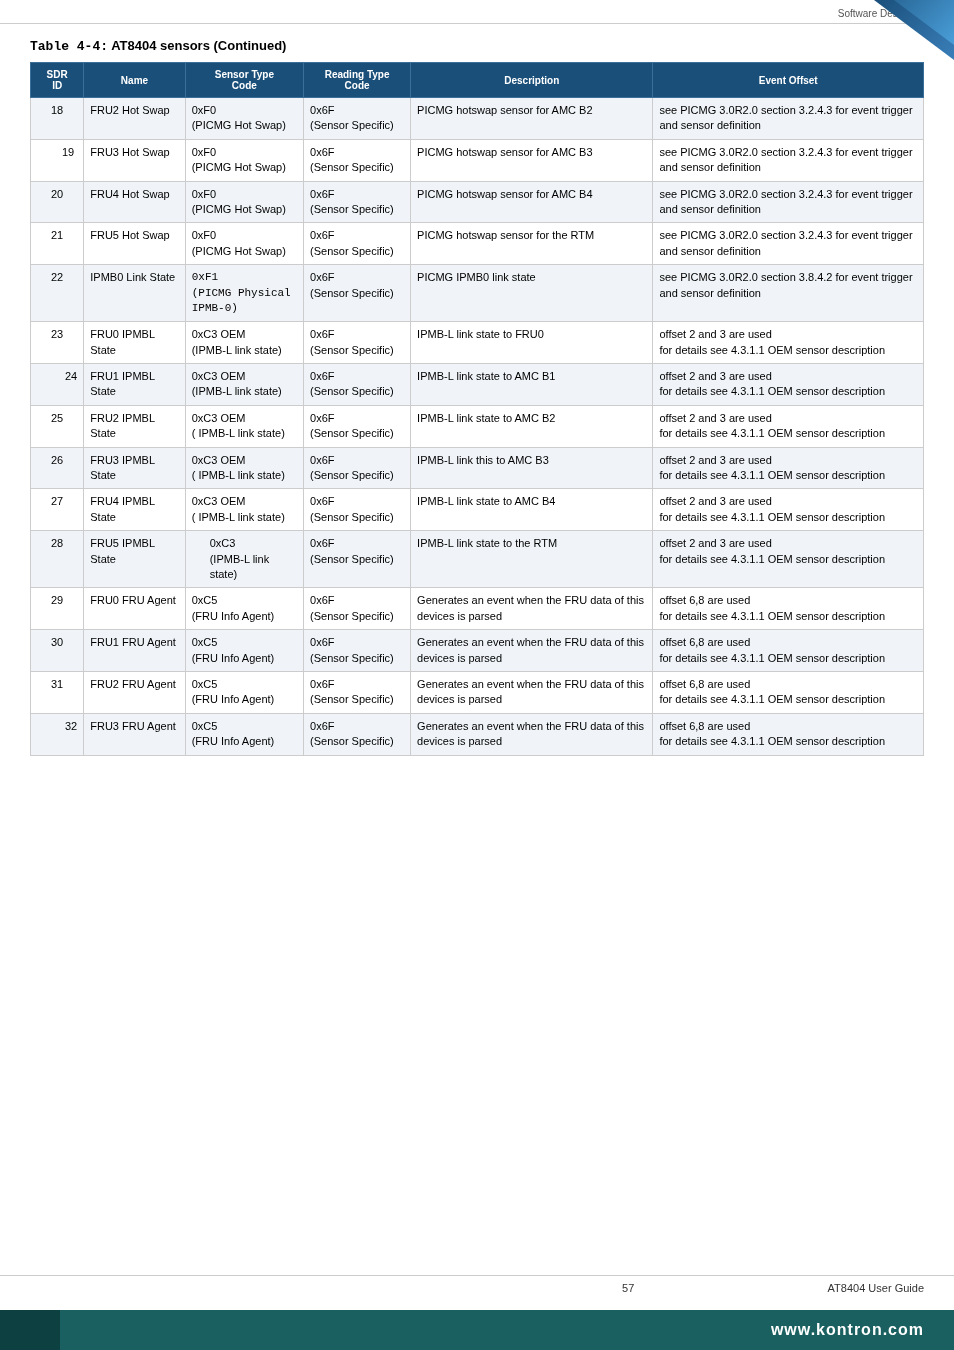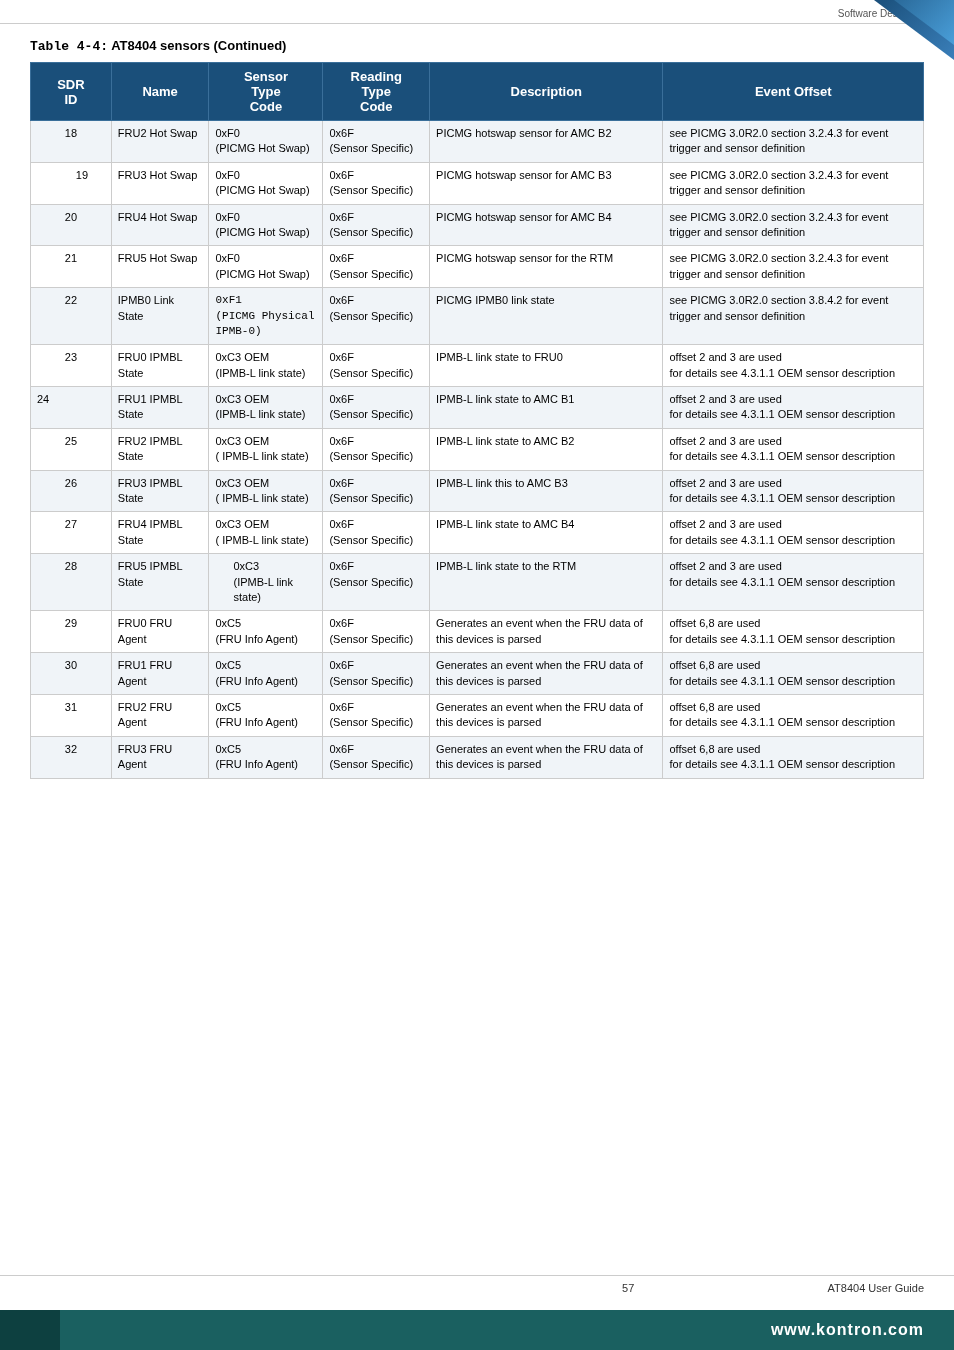--- a/index.html
+++ b/index.html
@@ -76,25 +76,25 @@
       border-collapse: collapse;
       font-size: 11px;
     }
 
     thead tr {
       background: #1a4f7a;
       color: #fff;
     }
 
     thead th {
-      padding: 6px 23px;
+      padding: 6px 7px;
       text-align: center;
       font-weight: bold;
       border: 1px solid #3a6f9a;
-      font-size: 13px;
+      font-size: 10px;
       margin-left: 48px;
     }
 
     tbody tr:nth-child(odd) {
       background: #f0f4f8;
     }
 
     tbody tr:nth-child(even) {
       background: #ffffff;
     }
@@ -253,21 +253,21 @@
             <td class="col-name">FRU0 IPMBL State</td>
             <td class="col-stype" style="white-space: pre-line;">0xC3 OEM
 (IPMB-L link state)</td>
             <td class="col-rtype" style="white-space: pre-line;">0x6F
 (Sensor Specific)</td>
             <td class="col-desc">IPMB-L link state to FRU0</td>
             <td class="col-event" style="white-space: pre-line;">offset 2 and 3 are used
 for details see 4.3.1.1 OEM sensor description</td>
           </tr>
           <tr>
-            <td class="col-sdr" style="text-align: left;">24</td>
+            <td class="col-sdr" style="text-align: right;">24</td>
             <td class="col-name">FRU1 IPMBL State</td>
             <td class="col-stype" style="white-space: pre-line;">0xC3 OEM
 (IPMB-L link state)</td>
             <td class="col-rtype" style="white-space: pre-line;">0x6F
 (Sensor Specific)</td>
             <td class="col-desc">IPMB-L link state to AMC B1</td>
             <td class="col-event" style="white-space: pre-line;">offset 2 and 3 are used
 for details see 4.3.1.1 OEM sensor description</td>
           </tr>
           <tr>
@@ -341,21 +341,21 @@
             <td class="col-name">FRU2 FRU Agent</td>
             <td class="col-stype" style="white-space: pre-line;">0xC5
 (FRU Info Agent)</td>
             <td class="col-rtype" style="white-space: pre-line;">0x6F
 (Sensor Specific)</td>
             <td class="col-desc">Generates an event when the FRU data of this devices is parsed</td>
             <td class="col-event" style="white-space: pre-line;">offset 6,8 are used
 for details see 4.3.1.1 OEM sensor description</td>
           </tr>
           <tr>
-            <td class="col-sdr" style="text-align: center;">32</td>
+            <td class="col-sdr" style="text-align: right;">32</td>
             <td class="col-name">FRU3 FRU Agent</td>
             <td class="col-stype" style="white-space: pre-line;">0xC5
 (FRU Info Agent)</td>
             <td class="col-rtype" style="white-space: pre-line;">0x6F
 (Sensor Specific)</td>
             <td class="col-desc">Generates an event when the FRU data of this devices is parsed</td>
             <td class="col-event" style="white-space: pre-line;">offset 6,8 are used
 for details see 4.3.1.1 OEM sensor description</td>
           </tr>
         </tbody>

